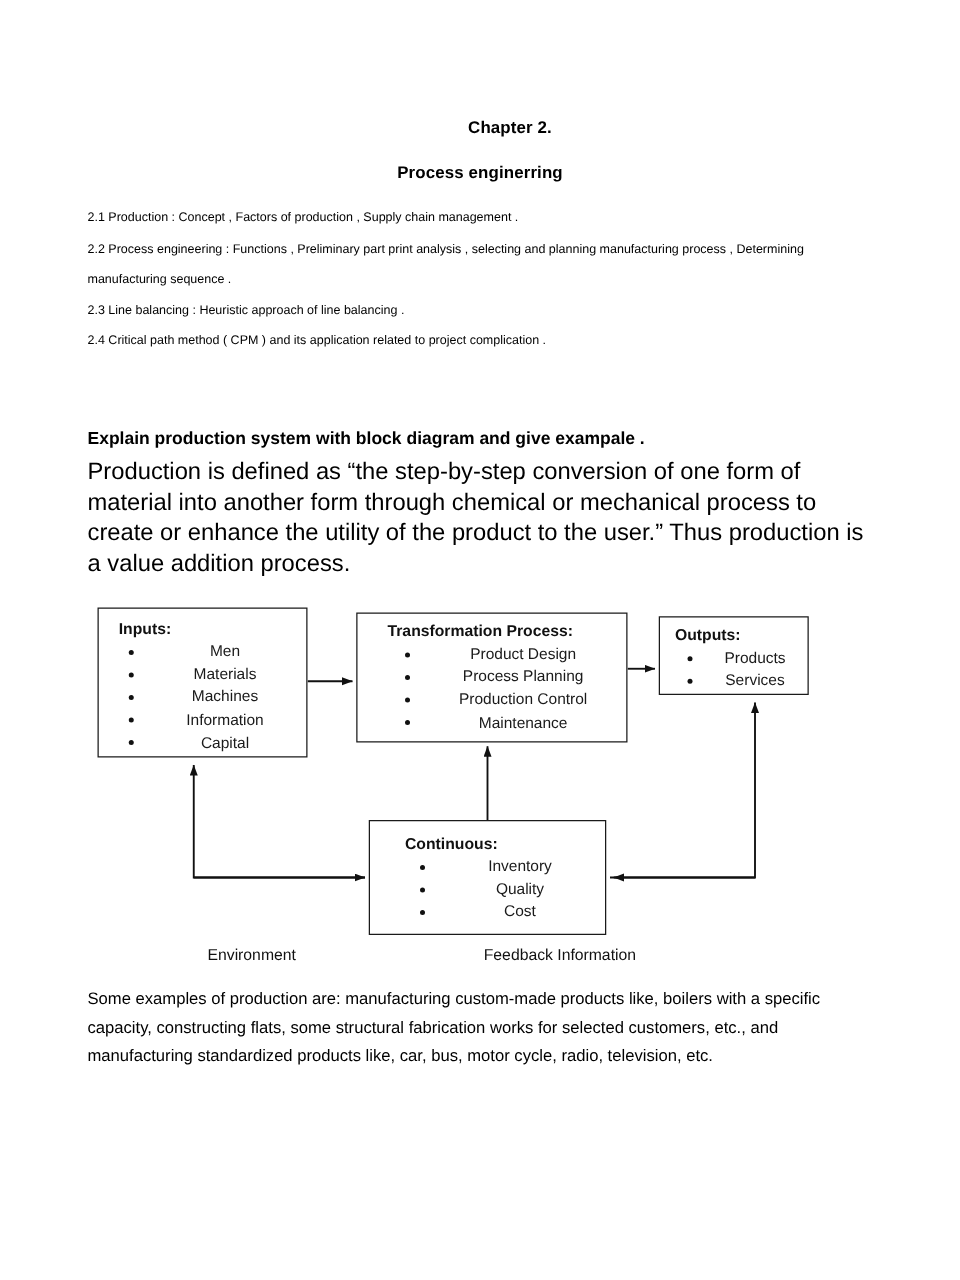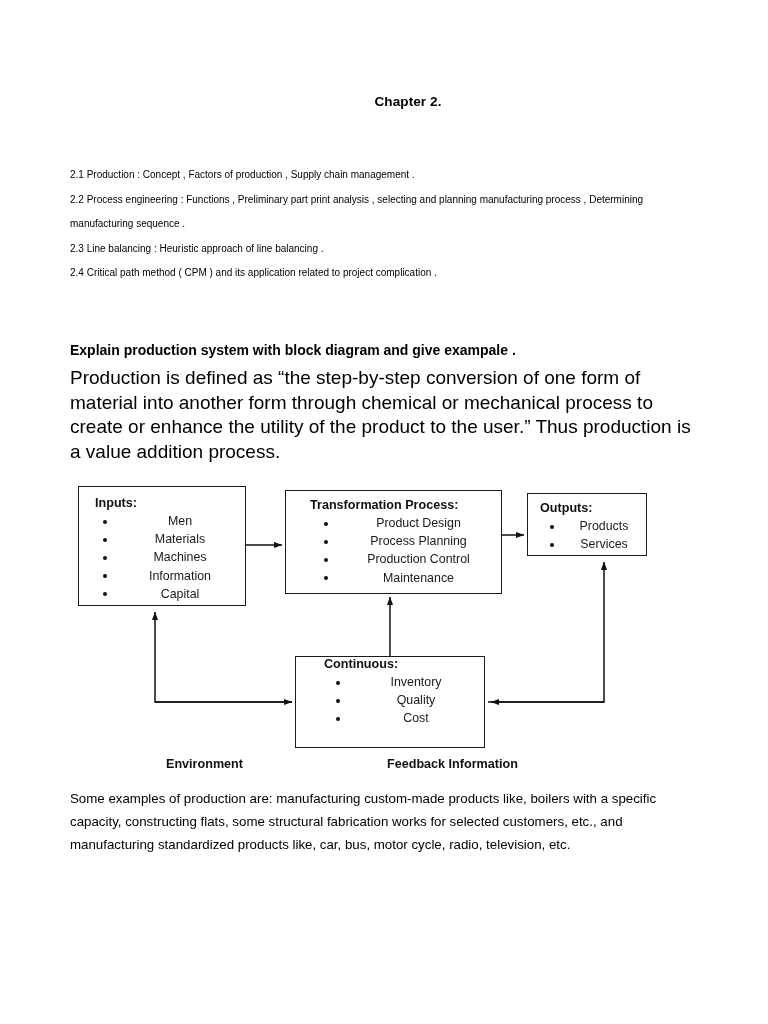--- a/index.html
+++ b/index.html
@@ -118,45 +118,46 @@
     top: 7.5px;
     width: 4px;
     height: 4px;
     border-radius: 50%;
     background: #111;
   }
 
   #box-inputs         { left: 78px;  top: 486px; width: 168px; height: 120px; padding-top: 9px; }
   #box-transformation { left: 285px; top: 490px; width: 217px; height: 104px; padding-top: 7px; }
   #box-outputs        { left: 527px; top: 493px; width: 120px; height: 63px;  padding-top: 7px; }
-  #box-continuous     { left: 295px; top: 656px; width: 190px; height: 92px;  }
+  #box-continuous     { left: 295px; top: 656px; width: 190px; height: 92px;  padding-top: 11px; }
 
   #box-outputs  .dbox-title { padding-left: 12px; }
   #box-outputs  ul          { padding-left: 34px; }
   #box-continuous .dbox-title { padding-left: 28px; }
   #box-continuous ul          { padding-left: 52px; }
   #box-transformation .dbox-title { padding-left: 24px; }
   #box-transformation ul          { padding-left: 50px; }
 
   .dlabel {
     position: absolute;
     font-size: 12.6px;
-    font-weight: bold;
+    font-weight: normal;
     color: #111;
     white-space: nowrap;
   }
   #label-environment { left: 166px; top: 757px; }
   #label-feedback    { left: 387px; top: 757px; }
 </style>
 </head>
 <body>
 
 <div class="page">
 
   <div class="doc-title">Chapter 2.</div>
+  <div class="doc-subtitle">Process enginerring</div>
 
   <div class="outline">
     <div>2.1 Production : Concept , Factors of production , Supply chain management .</div>
     <div>2.2 Process engineering : Functions , Preliminary part print analysis , selecting and planning manufacturing process , Determining manufacturing sequence .</div>
     <div>2.3 Line balancing : Heuristic approach of line balancing .</div>
     <div>2.4 Critical path method ( CPM ) and its application related to project complication .</div>
   </div>
 
   <div class="q-heading">Explain production system with block diagram and give exampale .</div>
 

